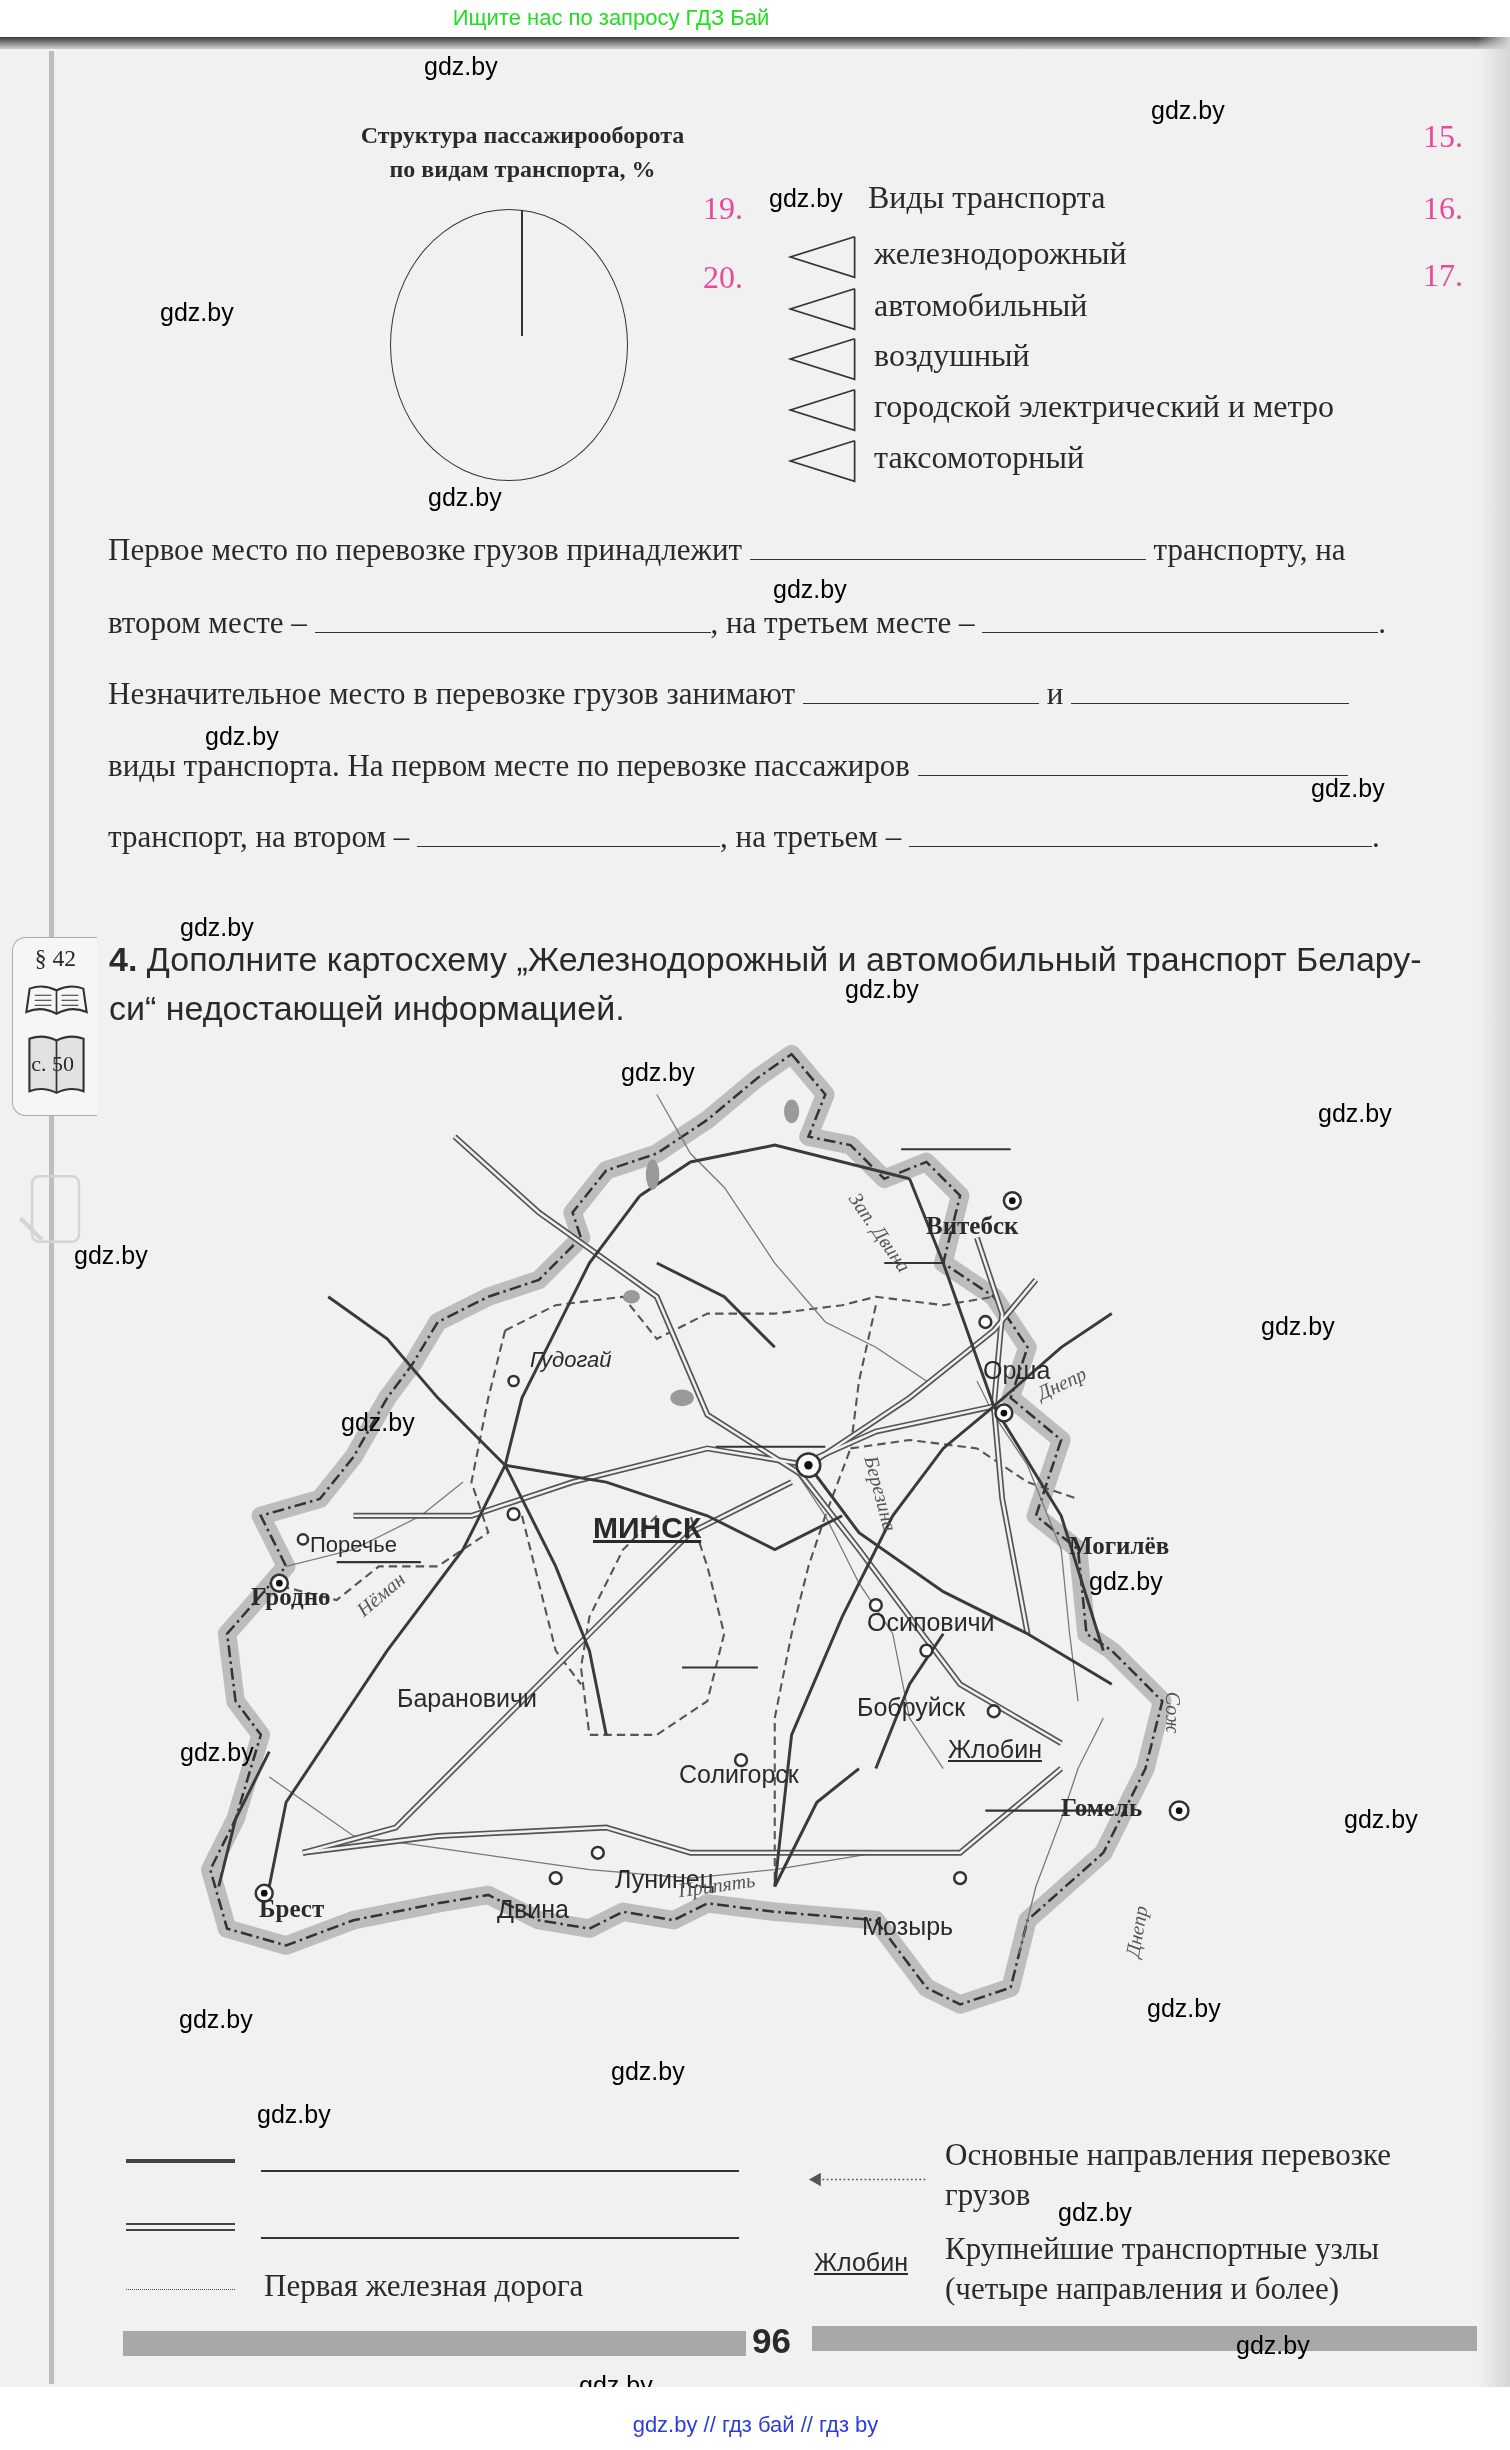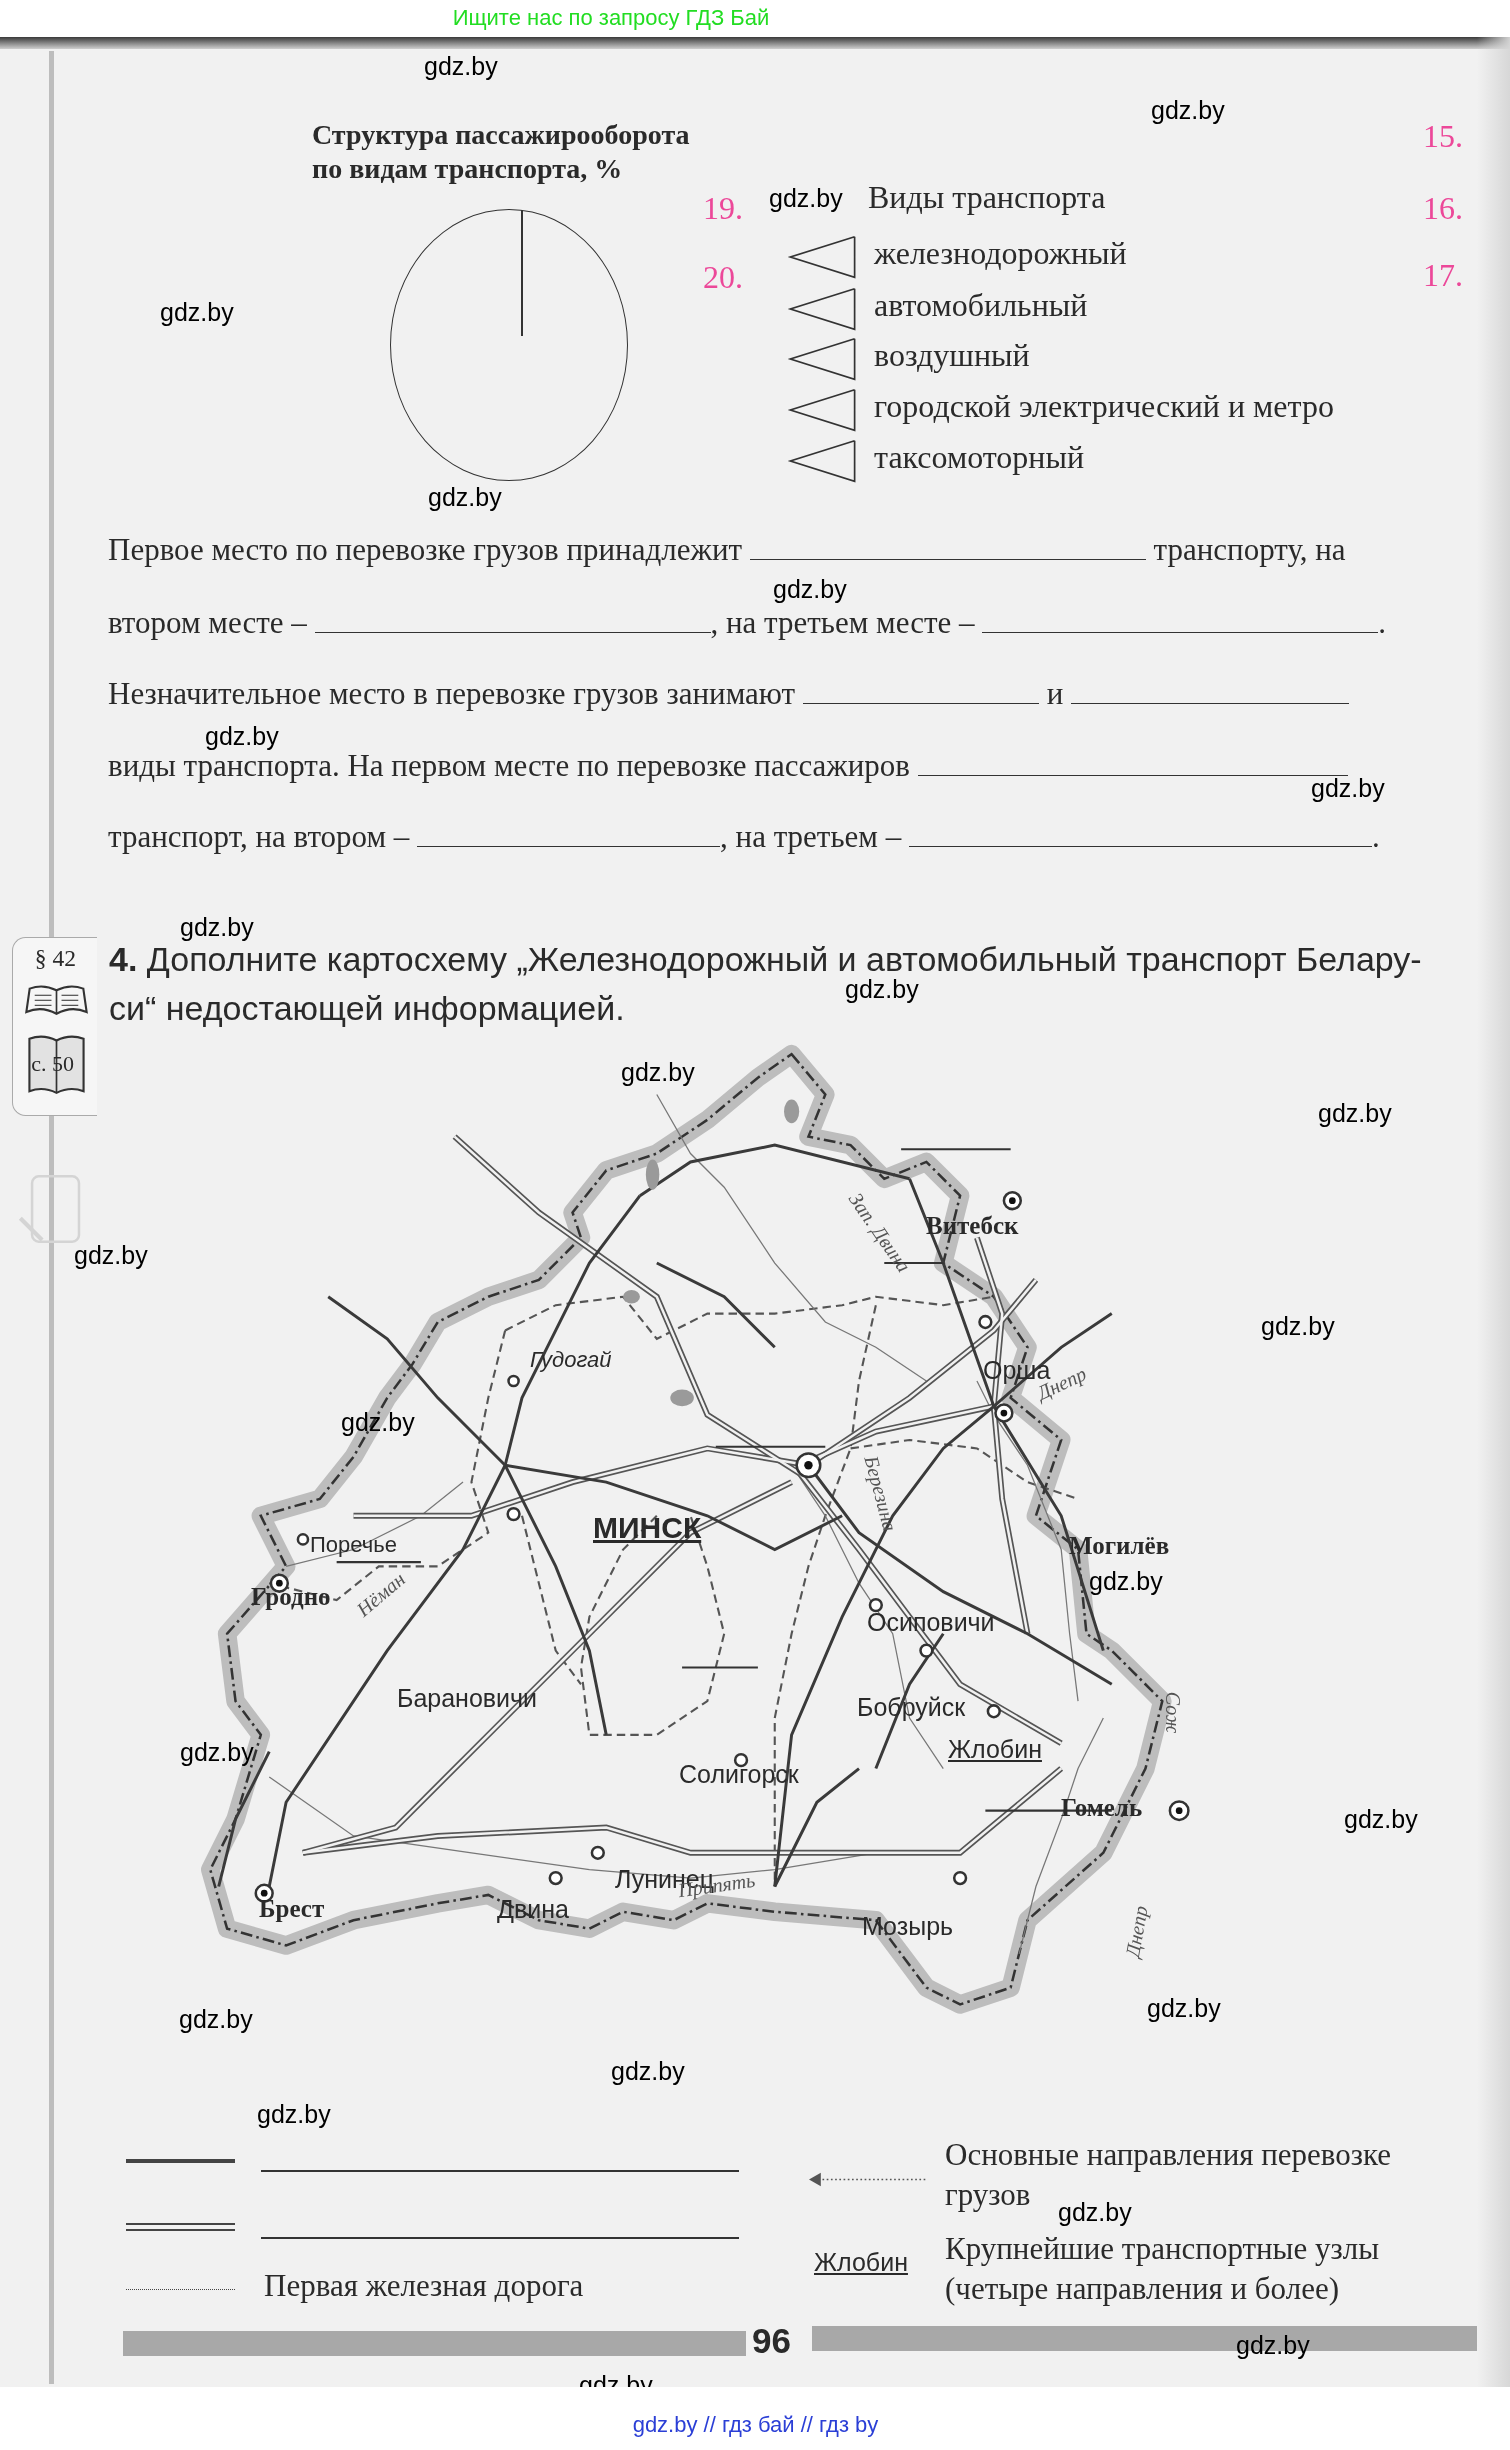--- a/index.html
+++ b/index.html
@@ -7,21 +7,21 @@
   .topbar{position:absolute;left:0;top:0;width:1222px;height:37px;background:#fff;text-align:center;}
   .topbar span{display:inline-block;margin-top:5px;font-size:22px;color:#22dd22;font-family:"Liberation Sans",sans-serif;}
   .page{position:absolute;left:0;top:37px;width:1511px;height:2350px;background:#f1f1f1;}
   .page-top-shadow{position:absolute;left:0;top:37px;width:1511px;height:11.8px;background:linear-gradient(#3a3a3a,#cfcfcf);}
   .spine{position:absolute;left:49px;top:51px;width:5px;height:2333px;background:#bdbdbd;}
   .right-shadow{position:absolute;right:0;top:37px;width:34px;height:2350px;background:linear-gradient(90deg,rgba(255,255,255,0),#d6d6d6);}
   .bottombar{position:absolute;left:0;top:2387px;width:1511px;height:63px;background:#fff;text-align:center;}
   .bottombar span{display:inline-block;margin-top:25px;font-size:22px;color:#2b3fd6;}
   .wm{position:absolute;font-size:25px;color:#000;font-family:"Liberation Sans",sans-serif;}
   .serif{font-family:"Liberation Serif",serif;}
-  .chart-title{position:absolute;left:312px;top:118px;width:421px;font-weight:bold;font-size:28px;line-height:34px;}
+  .chart-title{position:absolute;left:312px;top:118px;width:421px;text-align:center;font-weight:bold;font-size:24px;line-height:34px;}
   .pie{position:absolute;left:390px;top:209px;width:236px;height:270px;border:1.7px solid #333;border-radius:50%;}
   .pie-line{position:absolute;left:521px;top:210px;width:1.7px;height:126px;background:#333;}
   .legend-title{position:absolute;left:868px;top:179px;font-size:32px;}
   .legend-item{position:absolute;left:787px;height:47px;}
   .legend-item .tri{position:absolute;left:0;top:3.4px;width:71px;height:44px;}
   .legend-item .lbl{position:absolute;left:87px;top:3.4px;font-size:32px;white-space:nowrap;}
   .para{position:absolute;left:108px;font-size:31px;white-space:nowrap;}
   .blank{display:inline-block;border-bottom:1.7px solid #333;height:23.6px;vertical-align:baseline;}
   .task-title{position:absolute;left:109px;top:935px;font-size:34px;line-height:49px;}
   .task-title b{font-weight:bold;}

